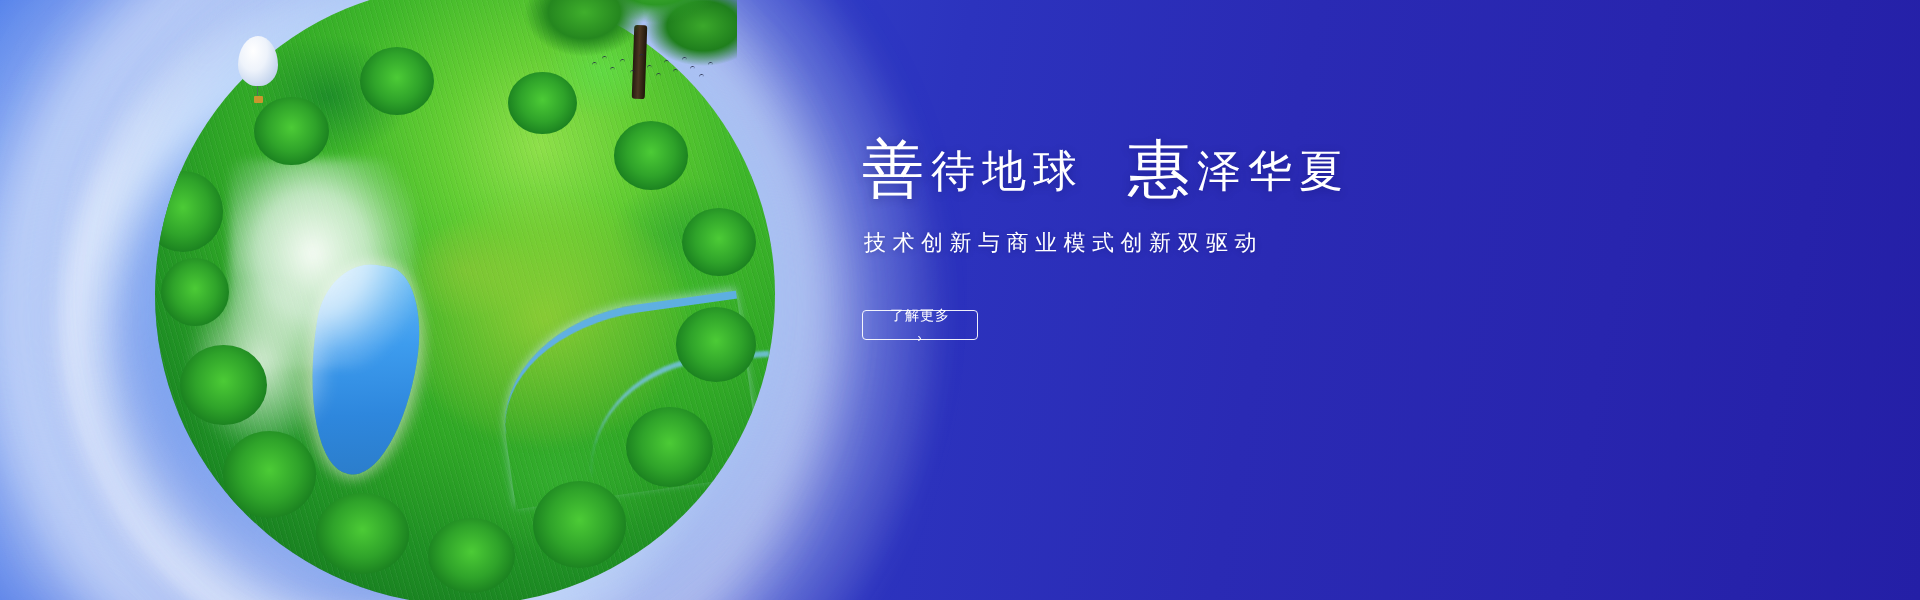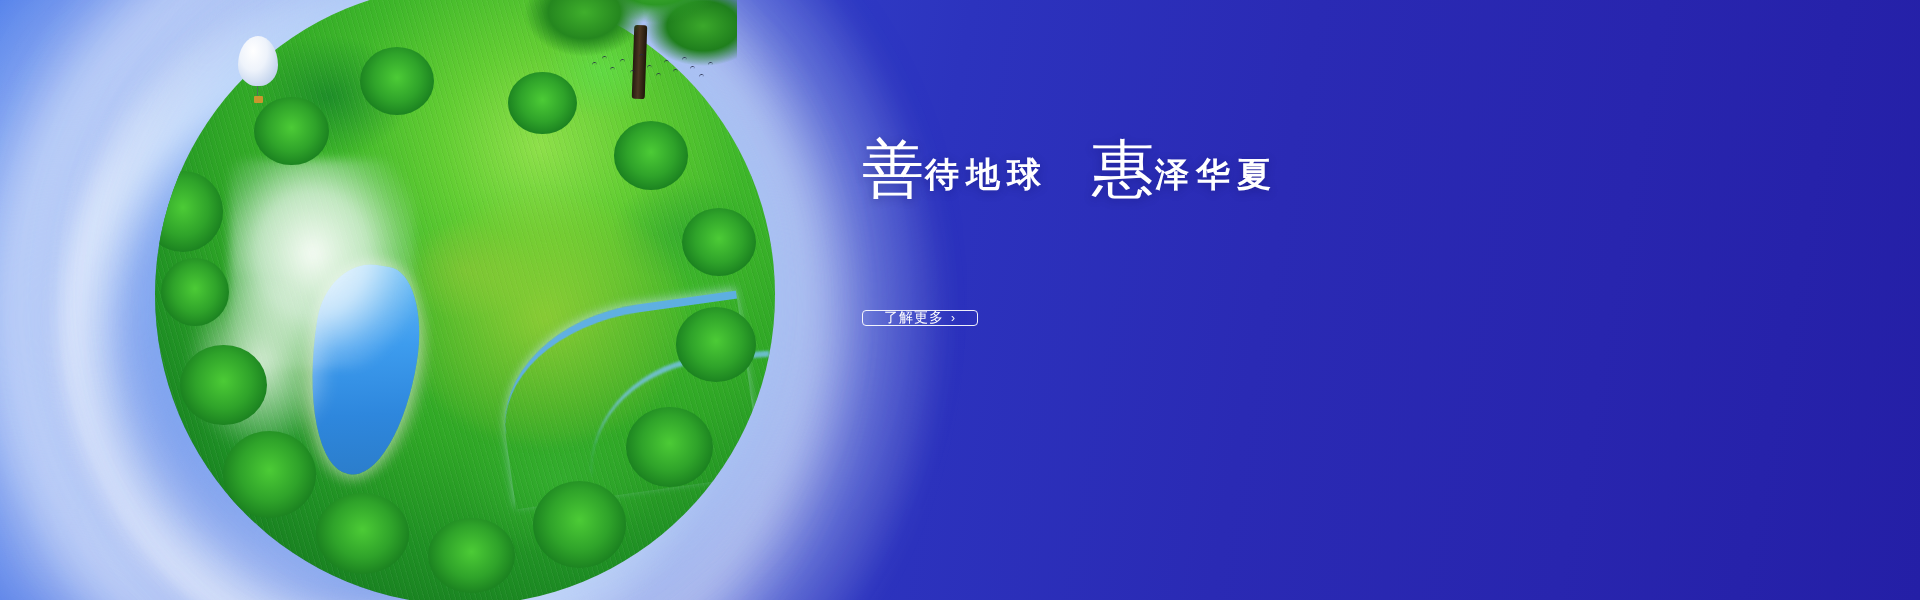--- a/index.html
+++ b/index.html
@@ -202,22 +202,22 @@
     color:#ffffff;
     white-space:nowrap;
     font-family:"Liberation Serif","DejaVu Serif",serif;
     text-shadow:0 2px 10px rgba(10,10,70,.30);
   }
   .hl-big {
     font-size:62px; line-height:1; font-weight:400;
     letter-spacing:1px;
   }
   .hl-small {
-    font-size:34px; line-height:1; font-weight:700;
-    letter-spacing:7px; margin-left:0; position:relative; top:-4px;
+    font-size:44px; line-height:1; font-weight:400;
+    letter-spacing:7px; margin-left:6px; position:relative; top:-4px;
   }
   .hl-gap { display:inline-block; width:44px; }
 
   .subtitle {
     position:absolute; left:2px; top:228px;
     color:#ffffff;
     font-size:22px;
     letter-spacing:6.5px;
     white-space:nowrap;
     font-weight:400;
@@ -227,31 +227,32 @@
     position:absolute; left:2px; top:272px;
     color:#ffffff;
     font-size:15px;
     letter-spacing:0.4px;
     white-space:nowrap;
     opacity:.97;
     text-shadow:0 1px 5px rgba(10,10,70,.25);
   }
   .cta {
     position:absolute; left:0px; top:310px;
-    width:116px; height:16px;
+    width:116px; height:30px;
     border:1px solid rgba(255,255,255,.92);
     border-radius:4px;
     background:transparent;
     color:#ffffff;
     font-size:14px;
     letter-spacing:1px;
     display:flex; align-items:center; justify-content:center;
     gap:7px;
     cursor:pointer;
     font-family:"Liberation Sans","DejaVu Sans",sans-serif;
+    flex-direction:column;
   }
   .cta .chev { font-size:12px; line-height:1; opacity:.95; }
 </style>
 </head>
 <body>
 
 <div class="banner">
 
   <div class="haze-sky-left"></div>
   <div class="haze haze-a"></div>
@@ -316,20 +317,21 @@
   <div class="content">
 
     <div class="headline">
       <span class="hl-big">善</span>
       <span class="hl-small">待地球</span>
       <span class="hl-gap"></span>
       <span class="hl-big">惠</span>
       <span class="hl-small">泽华夏</span>
     </div>
 
+    <div class="subtitle">技术创新与商业模式创新双驱动</div>
 
 
     <div class="cta">
       <span>了解更多</span>
       <span class="chev">›</span>
     </div>
 
   </div>
 </div>
 

